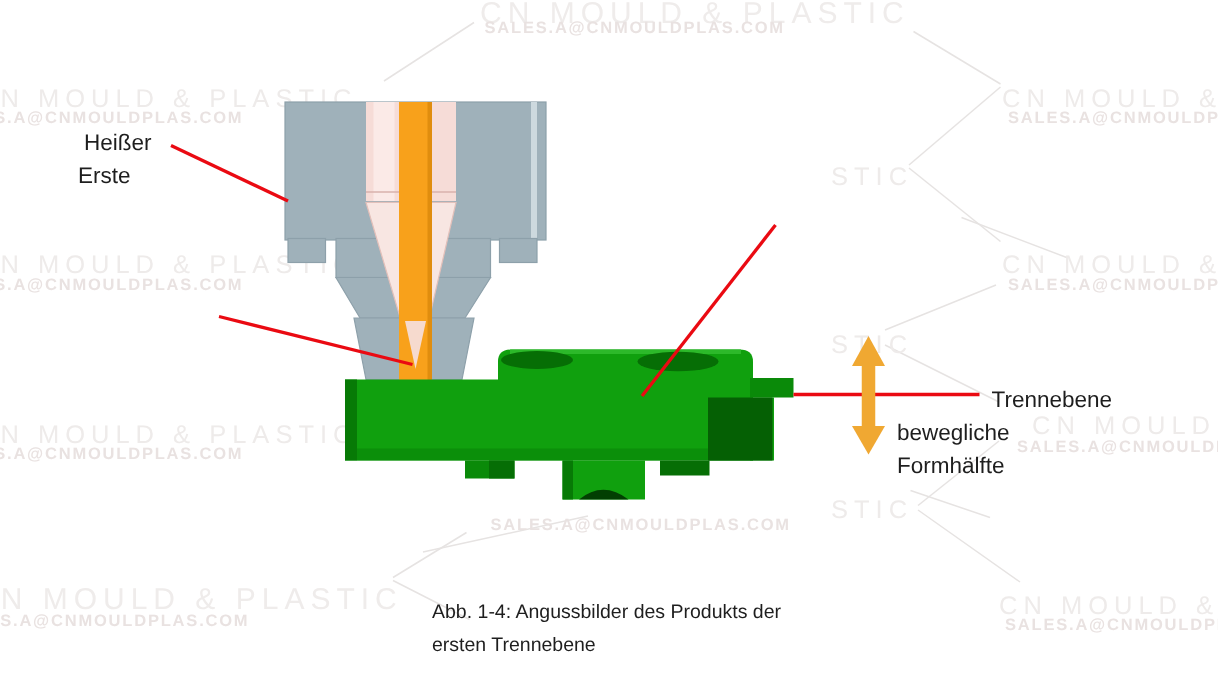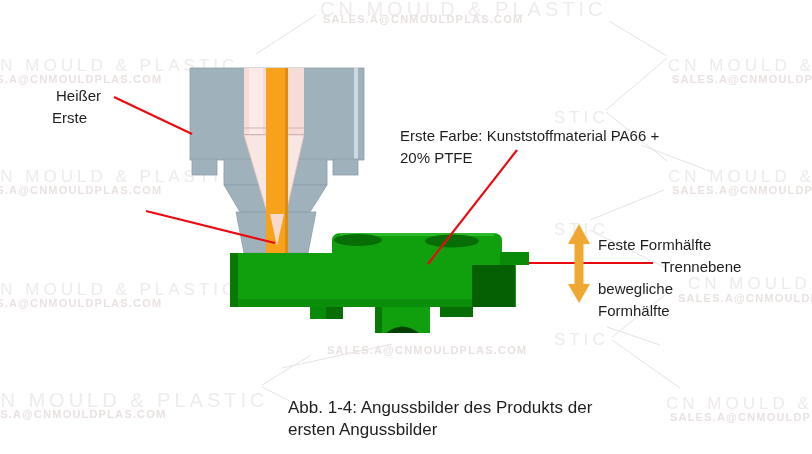--- a/index.html
+++ b/index.html
@@ -21,21 +21,21 @@
     font-family:"Liberation Sans",sans-serif;
   }
   
   .label{
     position:absolute;white-space:nowrap;color:#1e1e1e;
     font-size:15px;line-height:22px;
     font-family:Liberation Sans, sans-serif;
   }
   .caption{
     position:absolute;white-space:nowrap;color:#1e1e1e;
-    font-size:17px;line-height:22px;
+    font-size:13px;line-height:22px;
     font-family:"Liberation Sans",sans-serif;
   }
 </style>
 </head>
 <body>
 
 <div class="stage">
 
   <svg width="812" height="454" viewBox="0 0 812 454">
     <g stroke="#e6e3e2" stroke-width="1" fill="none">
@@ -148,28 +148,23 @@
   </svg>
 
   <div class="label" style="left:56px;top:85px">
     <div>Heißer</div>
     <div style="margin-left:-4px">Erste</div>
   </div>
 
   <div class="label" style="left:49px;top:198px">
   </div>
 
-  <div class="label" style="left:400px;top:125px">
-    <div>Erste Farbe: Kunststoffmaterial PA66 +</div>
-    <div>20% PTFE</div>
-  </div>
 
-  <div class="label" style="left:598px;top:234px">Feste Formhälfte</div>
   <div class="label" style="left:661px;top:256px">Trennebene</div>
   <div class="label" style="left:598px;top:278px">bewegliche</div>
   <div class="label" style="left:598px;top:300px">Formhälfte</div>
 
   <div class="caption" style="left:288px;top:397px">
     <div>Abb. 1-4: Angussbilder des Produkts der</div>
-    <div>ersten Angussbilder</div>
+    <div>ersten Trennebene</div>
   </div>
 
 </div>
 
 </body></html>

